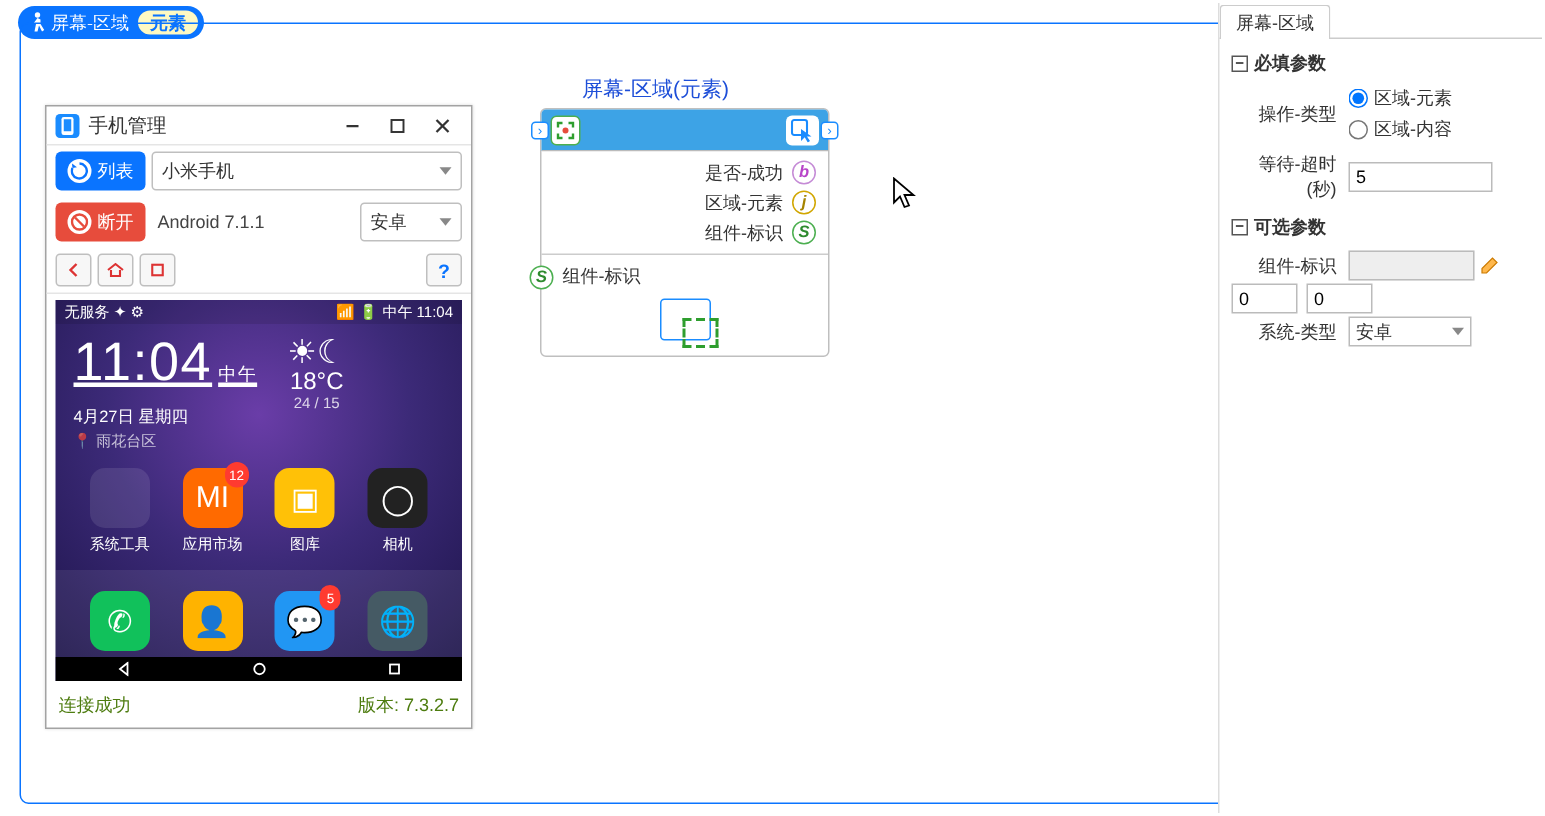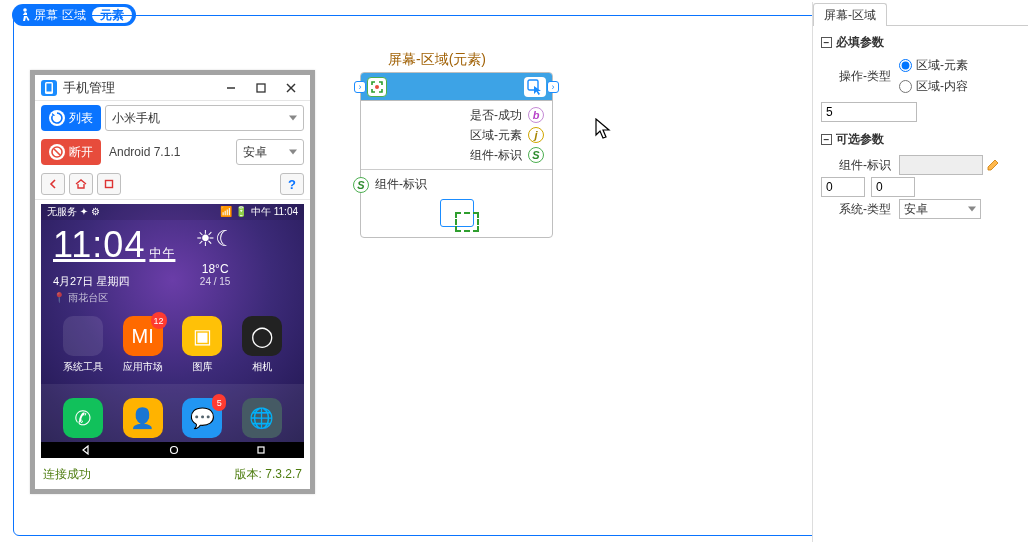--- a/index.html
+++ b/index.html
@@ -3,30 +3,30 @@
 <meta charset="utf-8">
 <style>
   * { box-sizing: border-box; }
   html, body { margin: 0; padding: 0; font-family: "Microsoft YaHei", -apple-system, sans-serif; font-size: 12px; color: #333; background: #fff; }
   .page { width: 1030px; height: 544px; position: relative; }
 
   
   .crumb { position: absolute; left: 12px; top: 4px; display: flex; align-items: center; height: 22px; background: #0a74ff; border-radius: 11px; padding: 0 4px 0 6px; color: #fff; font-size: 12px; }
   .crumb .walk { width: 14px; display:inline-flex; justify-content:center; }
   .crumb .txt1 { padding: 0 6px 0 2px; }
-  .crumb .pill { background: #ffffff; color: #0a74ff; border-radius: 9px; height: 16px; line-height: 16px; padding: 0 8px; font-weight: 600; }
+  .crumb .pill { background: #fef9c3; color: #0a74ff; border-radius: 9px; height: 16px; line-height: 16px; padding: 0 8px; font-weight: 600; }
 
   
   .frame { position: absolute; left: 13px; top: 15px; right: 11px; bottom: 8px; border: 1px solid #0a74ff; border-radius: 6px; }
 
   
   .cursor { position:absolute; left:595px; top:118px; pointer-events:none; }
 
   
-  .pm { position: absolute; left: 30px; top: 70px; width: 285px; border: 5px solid #a3a3a3; background: #fff; box-shadow: 0 0 2px rgba(0,0,0,.15); }
+  .pm { position: absolute; left: 30px; top: 70px; width: 285px; border: 1px solid #a3a3a3; background: #fff; box-shadow: 0 0 2px rgba(0,0,0,.15); }
   .pm-title { display:flex; align-items:center; height:26px; padding:0 4px 0 6px; border-bottom:1px solid #e5e5e5; }
   .pm-title .ico { width:16px; height:16px; background:#1a8cff; border-radius:3px; display:flex; align-items:center; justify-content:center; color:#fff; font-weight:bold; margin-right:6px; }
   .pm-title .t { flex:1; font-size:13px; }
   .winbtn { width:30px; height:24px; display:flex; align-items:center; justify-content:center; }
   .winbtn svg { display:block; }
 
   .pm-row { display:flex; align-items:center; padding:4px 6px; gap:4px; }
   .chip { display:flex; align-items:center; height:26px; border-radius:4px; color:#fff; padding:0 8px; gap:4px; background:#0a74ff; }
   .chip.red { background:#e74c3c; }
   .chip .ci { width:16px; height:16px; background:#fff; border-radius:8px; display:flex; align-items:center; justify-content:center; }
@@ -42,37 +42,37 @@
   
   .screen { margin:4px 6px 4px 6px; height:254px; background:#2a1d4d; position:relative; overflow:hidden; color:#fff; font-size:10px; background:radial-gradient(circle at 50% 30%, #6a3da8 0%, #3c2a78 45%, #1a1246 100%); }
   .sbar { display:flex; align-items:center; justify-content:space-between; height:16px; padding:0 6px; font-size:10px; background:rgba(0,0,0,.1);text-align:center; }
   .clock { display:flex; align-items:flex-start; padding:8px 12px 0 12px; gap:20px; }
   .time { font-size:36px; font-weight:200; line-height:34px; letter-spacing:1px;text-decoration:underline; }
   .time small { font-size:12px; font-weight:400; margin-left:4px; }
   .date { font-size:11px; margin-top:4px; }
   .loc { font-size:10px; opacity:.7; margin-top:2px; }
   .weather { text-align:center; }
   .weather .wicon { font-size:22px; line-height:22px; }
-  .temp { font-size:12px; margin-top:12px; }
+  .temp { font-size:16px; margin-top:0; }
   .hl { font-size:10px; opacity:.8; }
 
   .apps { position:absolute; left:0; right:0; top:112px; display:grid; grid-template-columns:repeat(4,1fr); row-gap:8px; padding:0 12px; }
   .app { display:flex; flex-direction:column; align-items:center; gap:4px; }
   .aicon { width:40px; height:40px; border-radius:10px; display:flex; align-items:center; justify-content:center; font-size:20px; color:#fff; position:relative; }
   .badge { position:absolute; top:-4px; right:-4px; background:#ff3b30; color:#fff; border-radius:8px; min-width:14px; height:17px; font-size:9px; display:flex; align-items:center; justify-content:center; padding:0 3px; }
   .lbl { font-size:10px; color:#fff; }
   .dockbg { position:absolute; left:0; right:0; bottom:16px; height:58px; background:rgba(255,255,255,.08); }
   .dock { position:absolute; left:0; right:0; bottom:20px; display:grid; grid-template-columns:repeat(4,1fr); padding:0 12px; }
   .dock .aicon { width:40px; height:40px; }
   .softkeys { position:absolute; left:0; right:0; bottom:0; height:16px; background:#000; display:flex; justify-content:space-around; align-items:center; }
 
   .pm-foot { display:flex; justify-content:space-between; padding:4px 8px 6px; font-size:12px; color:#4d7c0f; }
 
   
-  .node-title { position:absolute; left:388px; top:51px; color:#a16207; font-size:14px; }
+  .node-title { position:absolute; left:388px; top:51px; color:#1d4ed8; font-size:14px; }
   .node { position:absolute; left:360px; top:72px; width:193px; border:1px solid #bfbfbf; border-radius:4px; background:#fff; }
   .node-head { height:28px; background:#3da3e6; display:flex; align-items:center; padding:0 6px; border-bottom:1px solid #bbb; border-radius:3px 3px 0 0; position:relative; }
   .port-l, .port-r { position:absolute; top:50%; transform:translateY(-50%); width:12px; height:12px; border:1px solid #1a8cff; border-radius:3px; background:#fff; display:flex; align-items:center; justify-content:center; font-size:9px; color:#1a8cff; }
   .port-l { left:-7px; } .port-r { right:-7px; }
   .node-head .cap { width:20px; height:20px; background:#fff; border:1px solid #4caf50; border-radius:4px; margin-right:auto; display:flex; align-items:center; justify-content:center; }
   .node-head .sel-cursor { width:22px; height:20px; background:#fff; border-radius:4px; display:flex; align-items:center; justify-content:center; }
   .node-rows { padding:4px 8px 4px 8px; position:relative; }
   .nrow { display:flex; align-items:center; justify-content:flex-end; height:20px; font-size:12px; color:#333; position:relative; }
   .nrow .nlab { margin-right:6px; }
   .nchip { width:16px; height:16px; border-radius:50%; display:flex; align-items:center; justify-content:center; font-size:11px; font-style:italic; font-weight:bold; }
@@ -339,20 +339,21 @@
               <span>区域-元素</span>
             </label>
           <label class="radio">
               <input type="radio" style="">
               <span>区域-内容</span>
             </label>
         </div>
       </div>
 
       <div class="prow" style="margin-top:6px;">
+        <span class="plab">等待-超时(秒)</span>
         <input class="inp n1" value="5" style="">
       </div>
 
       <div class="grp-h" style="margin-top:8px;">
         <span class="sq">−</span>
         <span>可选参数</span>
       </div>
 
       <div class="prow">
         <span class="plab">组件-标识</span>

